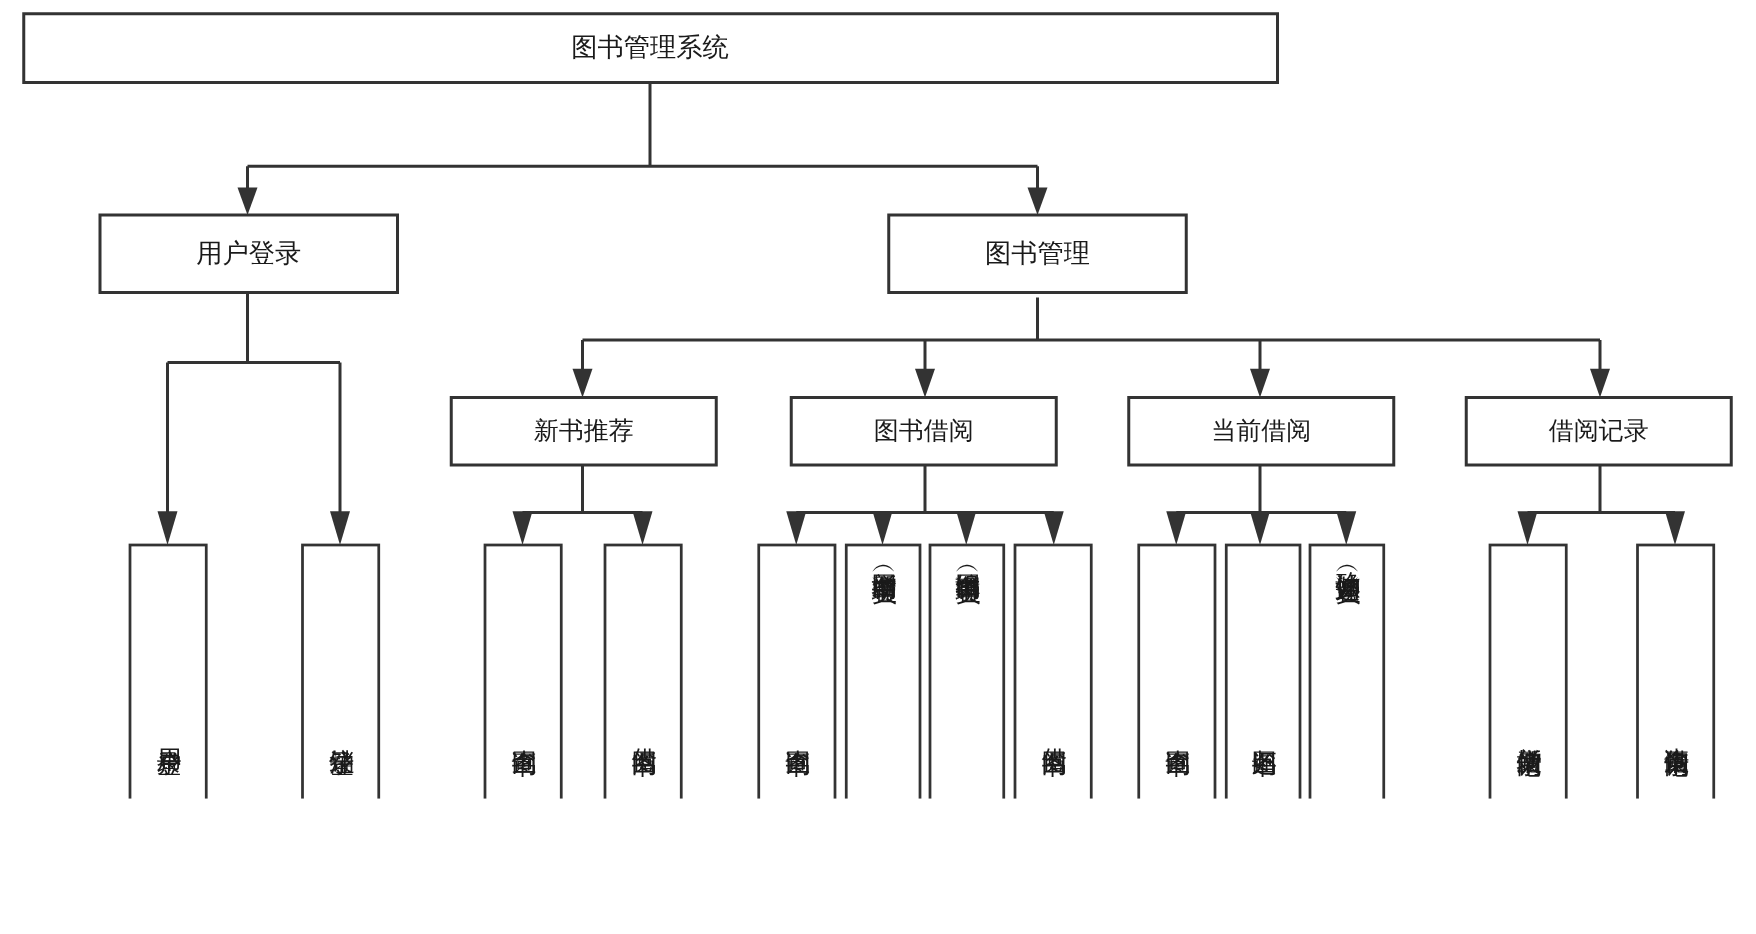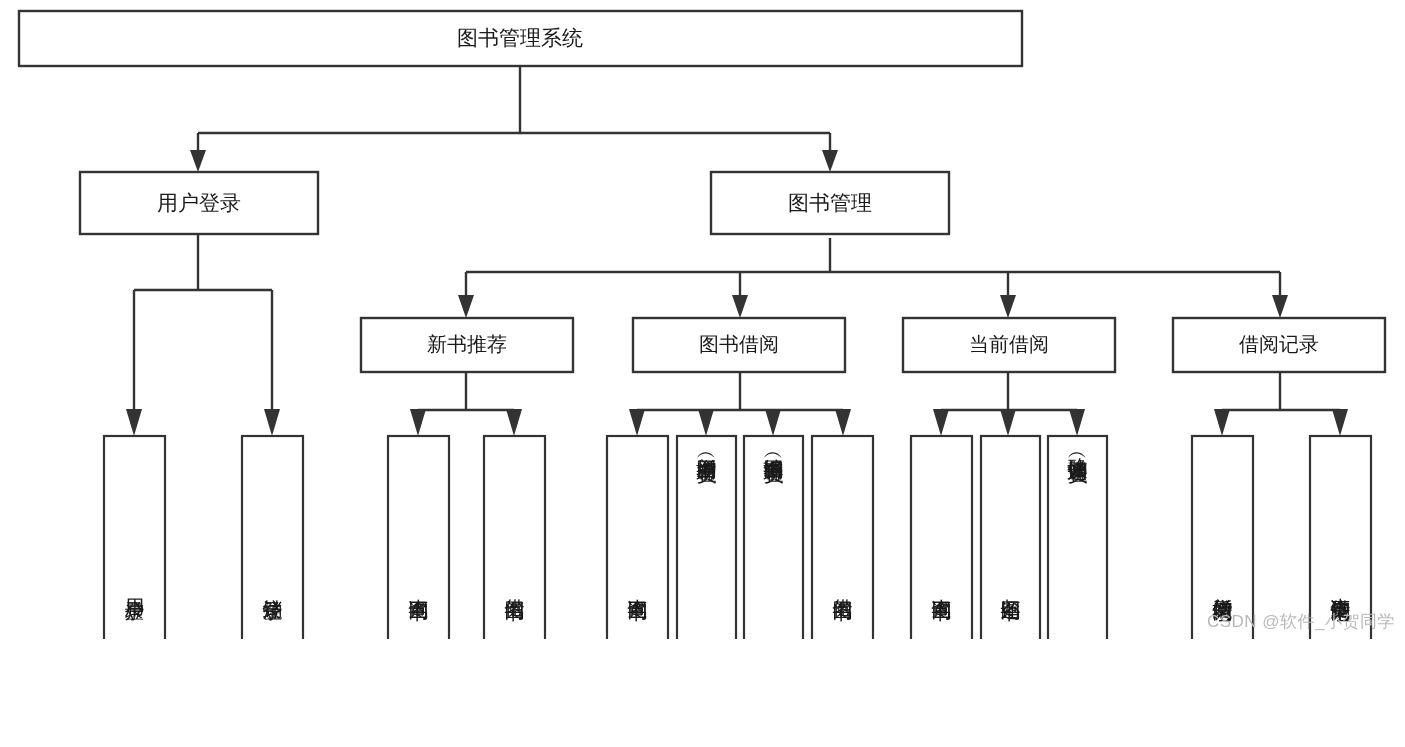--- a/index.html
+++ b/index.html
@@ -213,14 +213,13 @@
   <div class="vlabel top-align" style="left:744px; top:442px; width:59px; height:292px;">编辑图书（管理员）</div>
   <div class="vlabel" style="left:812px; top:436px; width:61px; height:298px;">借阅图书</div>
 
   <div class="vlabel" style="left:911px; top:436px; width:61px; height:298px;">查询图书</div>
   <div class="vlabel" style="left:981px; top:436px; width:59px; height:298px;">归还图书</div>
   <div class="vlabel top-align" style="left:1048px; top:442px; width:59px; height:292px;">确认归还（管理员）</div>
 
   <div class="vlabel" style="left:1192px; top:436px; width:61px; height:298px;">新增借阅记录</div>
   <div class="vlabel" style="left:1310px; top:436px; width:61px; height:298px;">查询借阅记录</div>
 
-  <div class="watermark">CSDN @软件_小贺同学</div>
 </div>
 
 </body></html>

